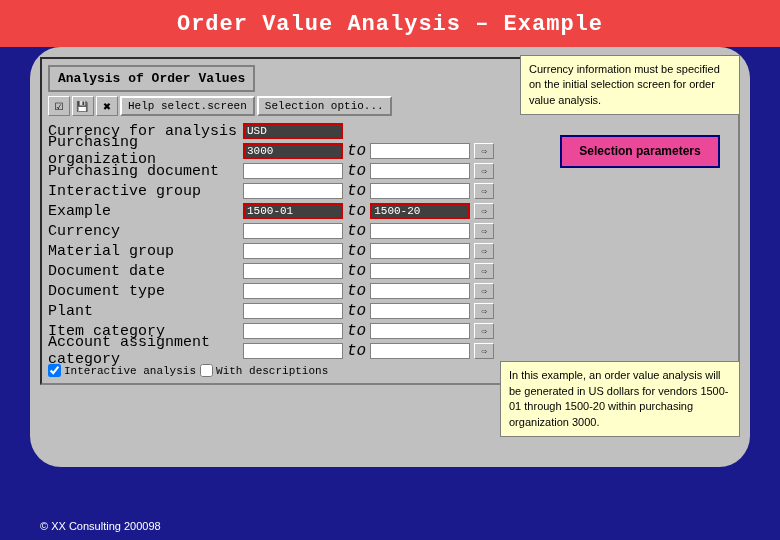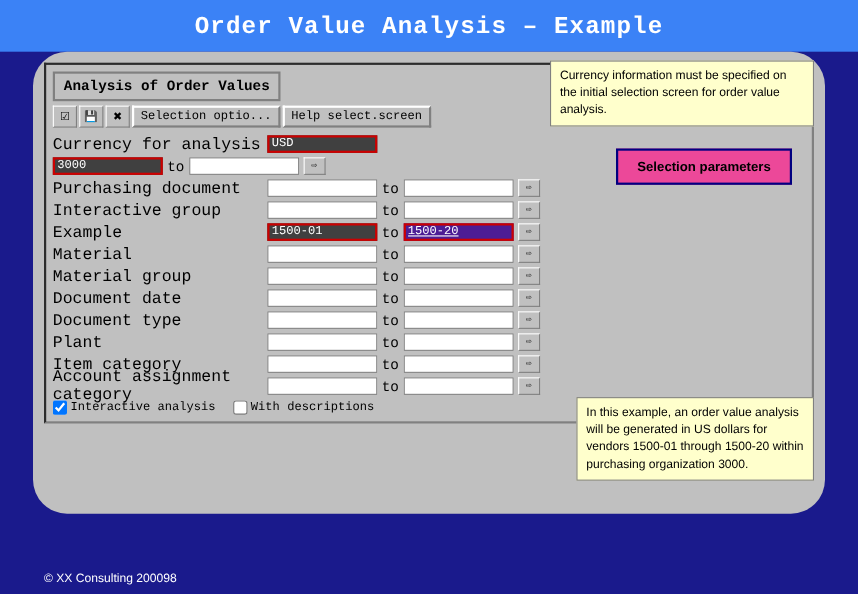--- a/index.html
+++ b/index.html
@@ -6,21 +6,21 @@
     body {
       width: 780px;
       height: 540px;
       background: #1a1a8c;
       font-family: Arial, sans-serif;
       overflow: hidden;
       position: relative;
     }
 
     .title-bar {
-      background: #3b82f6;
+      background: #ef4444;
       color: white;
       font-size: 22px;
       font-weight: bold;
       text-align: center;
       padding: 12px 0 10px 0;
       font-family: 'Courier New', monospace;
       letter-spacing: 1px;
     }
 
     .main-content {
@@ -111,39 +111,39 @@
     }
 
     .form-input.highlighted {
       background: #404040;
       color: white;
       border: 2px solid #cc0000;
     }
 
     .to-label {
       margin: 16px 4px;
-      font-size: 13px;
-      font-family: 'Courier New', monospace;
+      font-size: 16px;
+      font-family: 'Courier New', monospace;
+      font-style: italic;
     }
 
     .form-input-right {
       width: 100px;
       height: 16px;
       background: white;
       border: 1px solid #808080;
       font-size: 11px;
       font-family: 'Courier New', monospace;
       padding: 0 2px;
     }
 
     .form-input-right.highlighted {
-      background: #4c1d95;
+      background: #404040;
       color: white;
       border: 2px solid #cc0000;
-      text-decoration: underline;
     }
 
     .arrow-btn {
       width: 20px;
       height: 16px;
       background: #c0c0c0;
       border: 1px solid #808080;
       border-top-color: white;
       border-left-color: white;
       margin-left: 4px;
@@ -151,21 +151,21 @@
       align-items: center;
       justify-content: center;
       font-size: 9px;
       cursor: pointer;
     }
 
     .checkbox-row {
       display: flex;
       align-items: center;
       margin-top: 4px;
-      gap: 16px;
+      gap: 4px;
       font-family: 'Courier New', monospace;
       font-size: 11px;
     }
 
     .checkbox-item {
       display: flex;
       align-items: center;
       gap: 3px;
     }
 
@@ -177,38 +177,38 @@
       padding: 6px 8px;
       font-size: 11px;
       font-family: Arial, sans-serif;
       line-height: 1.4;
       z-index: 10;
     }
 
     .tooltip-currency {
       top: 8px;
       right: 10px;
-      width: 240px;
+      width: 220px;
     }
 
     .tooltip-selection {
       top: 88px;
       right: 30px;
       width: 160px;
       text-align: center;
       background: #ec4899;
       border: 2px solid #000080;
       font-weight: bold;
       font-size: 12px;
     }
 
     .tooltip-bottom {
       bottom: 30px;
       right: 10px;
-      width: 216px;
+      width: 240px;
       margin-top: 44px;
     }
 
     .footer {
       position: absolute;
       bottom: 8px;
       left: 0;
       right: 0;
       display: flex;
       justify-content: flex-start;
@@ -238,31 +238,32 @@
     
     <div class="window-header">
       <span>Analysis of Order Values</span>
     </div>
 
     
     <div class="toolbar">
       <div class="toolbar-icon">☑</div>
       <div class="toolbar-icon">💾</div>
       <div class="toolbar-icon">✖</div>
+      <button class="toolbar-btn">Help select.screen</button>
       <button class="toolbar-btn">Selection optio...</button>
-      <button class="toolbar-btn">Help select.screen</button>
     </div>
 
     
     <div class="sap-form" id="sap-form">
         <div class="form-row">
           <div class="form-label">Currency for analysis</div>
           <input type="text" class="form-input highlighted" value="USD" style="">
         </div>
         <div class="form-row">
+          <div class="form-label">Purchasing organization</div>
           <input type="text" class="form-input highlighted" value="3000" style="">
           <span class="to-label">to</span>
           <input type="text" class="form-input-right" style="">
           <div class="arrow-btn">⇨</div>
         </div>
         <div class="form-row">
           <div class="form-label">Purchasing document</div>
           <input type="text" class="form-input" style="">
           <span class="to-label">to</span>
           <input type="text" class="form-input-right" style="">
@@ -276,21 +277,21 @@
           <div class="arrow-btn">⇨</div>
         </div>
         <div class="form-row">
           <div class="form-label">Example</div>
           <input type="text" class="form-input highlighted" value="1500-01" style="">
           <span class="to-label">to</span>
           <input type="text" class="form-input-right highlighted" value="1500-20" style="">
           <div class="arrow-btn">⇨</div>
         </div>
         <div class="form-row">
-          <div class="form-label">Material</div>
+          <div class="form-label">Currency</div>
           <input type="text" class="form-input" style="">
           <span class="to-label">to</span>
           <input type="text" class="form-input-right" style="">
           <div class="arrow-btn">⇨</div>
         </div>
         <div class="form-row">
           <div class="form-label">Material group</div>
           <input type="text" class="form-input" style="">
           <span class="to-label">to</span>
           <input type="text" class="form-input-right" style="">

